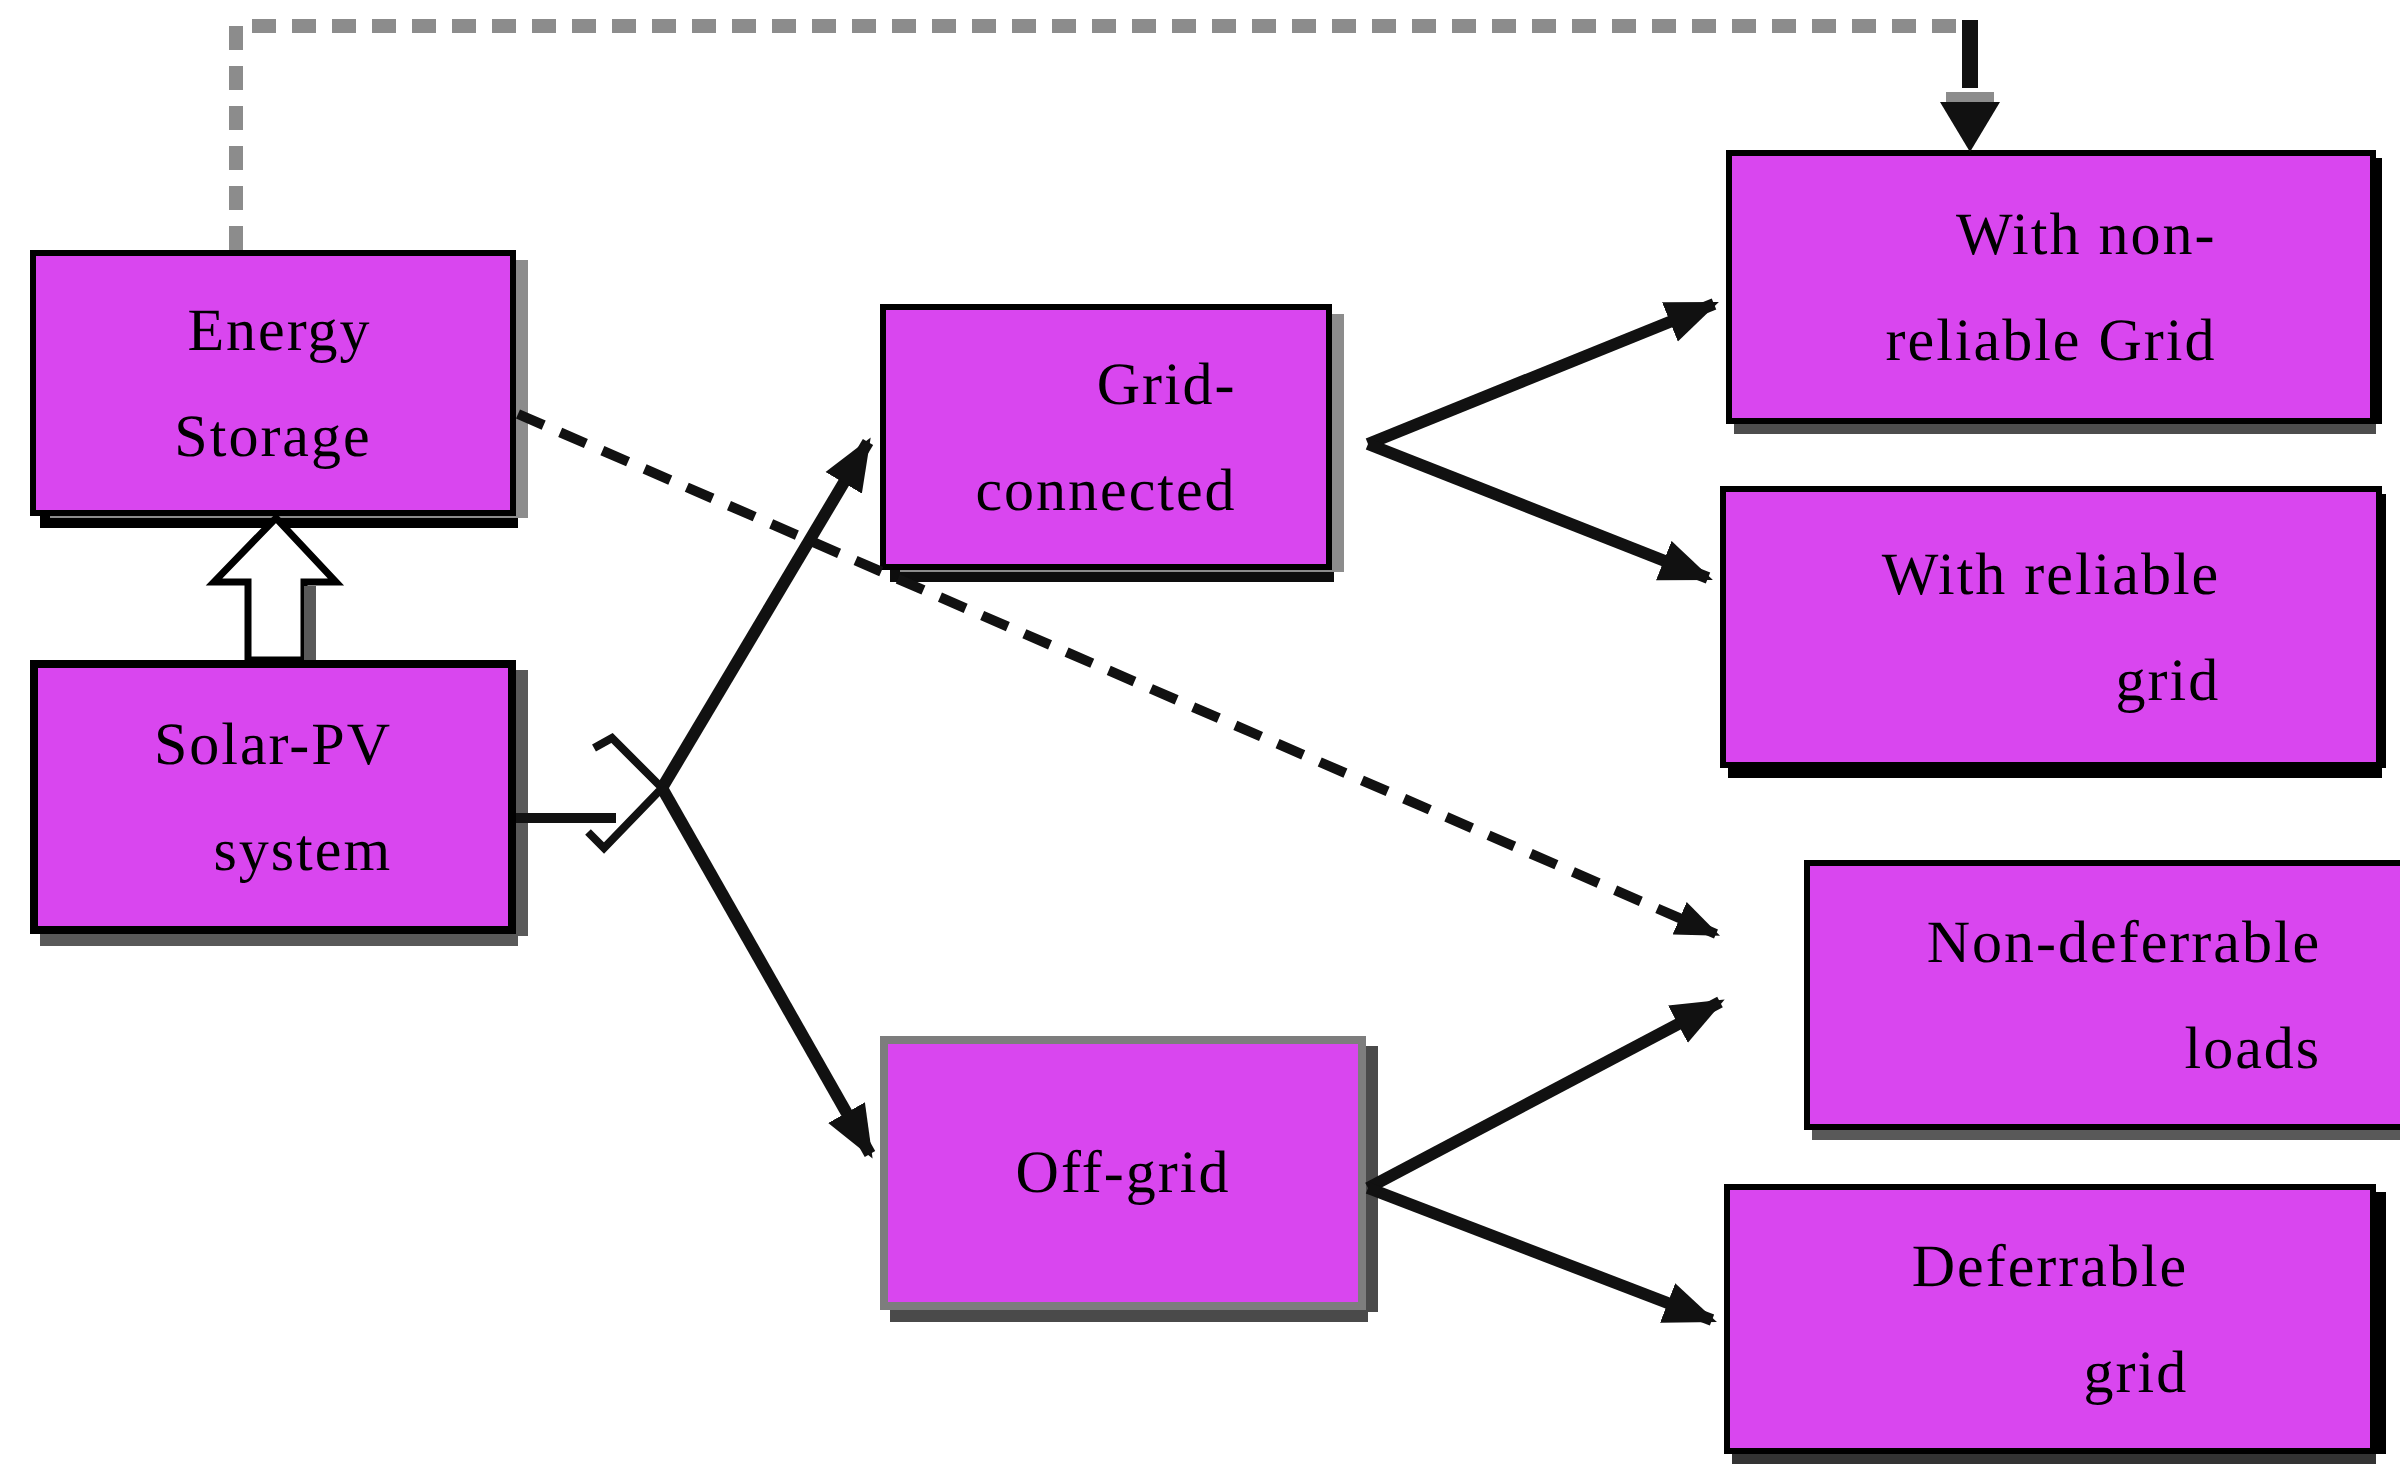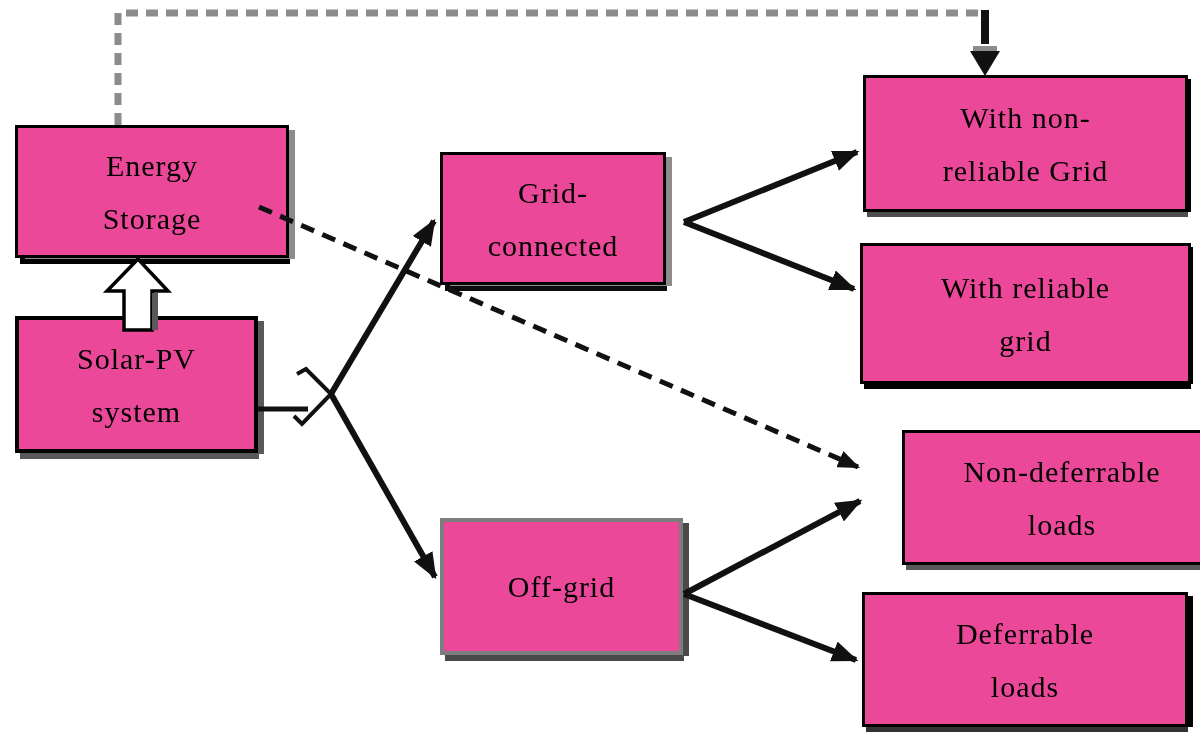--- a/index.html
+++ b/index.html
@@ -16,37 +16,37 @@
   }
   #edges-svg {
     position: absolute; left: 0; top: 0;
     width: 1200px; height: 739px;
     z-index: 2;
     pointer-events: none;
   }
   .node {
     position: absolute;
     box-sizing: border-box;
-    background: #ec4899;
+    background: #d946ef;
     display: flex;
     align-items: center;
     justify-content: center;
-    text-align: center;
+    text-align: right;
     white-space: pre-line;
     color: #000000;
     font-size: 30px;
     line-height: 53px;
     letter-spacing: 1px;
     z-index: 1;
   }
   
-  .n-energy       { left: 15px;  top: 125px; width: 274px; height: 133px;
+  .n-energy       { left: 15px;  top: 125px; width: 243px; height: 133px;
                     border: 3px solid #000;
                     box-shadow: 8px 3px 0 -2px #8c8c8c, 3px 8px 0 -2px #000; }
-  .n-solar        { left: 15px;  top: 316px; width: 243px; height: 137px;
+  .n-solar        { left: 15px;  top: 330px; width: 243px; height: 137px;
                     border: 4px solid #000;
                     box-shadow: 8px 3px 0 -2px #595959, 3px 8px 0 -2px #595959; }
   .n-gridconn     { left: 440px; top: 152px; width: 226px; height: 133px;
                     border: 3px solid #000;
                     box-shadow: 8px 3px 0 -2px #8c8c8c, 3px 8px 0 -2px #0d0d0d; }
   .n-offgrid      { left: 440px; top: 518px; width: 243px; height: 137px;
                     border: 4px solid #7d7d7d;
                     box-shadow: 8px 3px 0 -2px #4a4a4a, 3px 8px 0 -2px #4a4a4a; }
   .n-nonreliable  { left: 863px; top: 75px;  width: 325px; height: 137px;
                     border: 3px solid #000;
@@ -114,15 +114,15 @@
   <div class="node n-nonreliable">With non-
 reliable Grid</div>
 
   <div class="node n-reliable">With reliable
 grid</div>
 
   <div class="node n-nondeferrable">Non-deferrable
 loads</div>
 
   <div class="node n-deferrable">Deferrable
-loads</div>
+grid</div>
 
 </div>
 
 </body></html>

